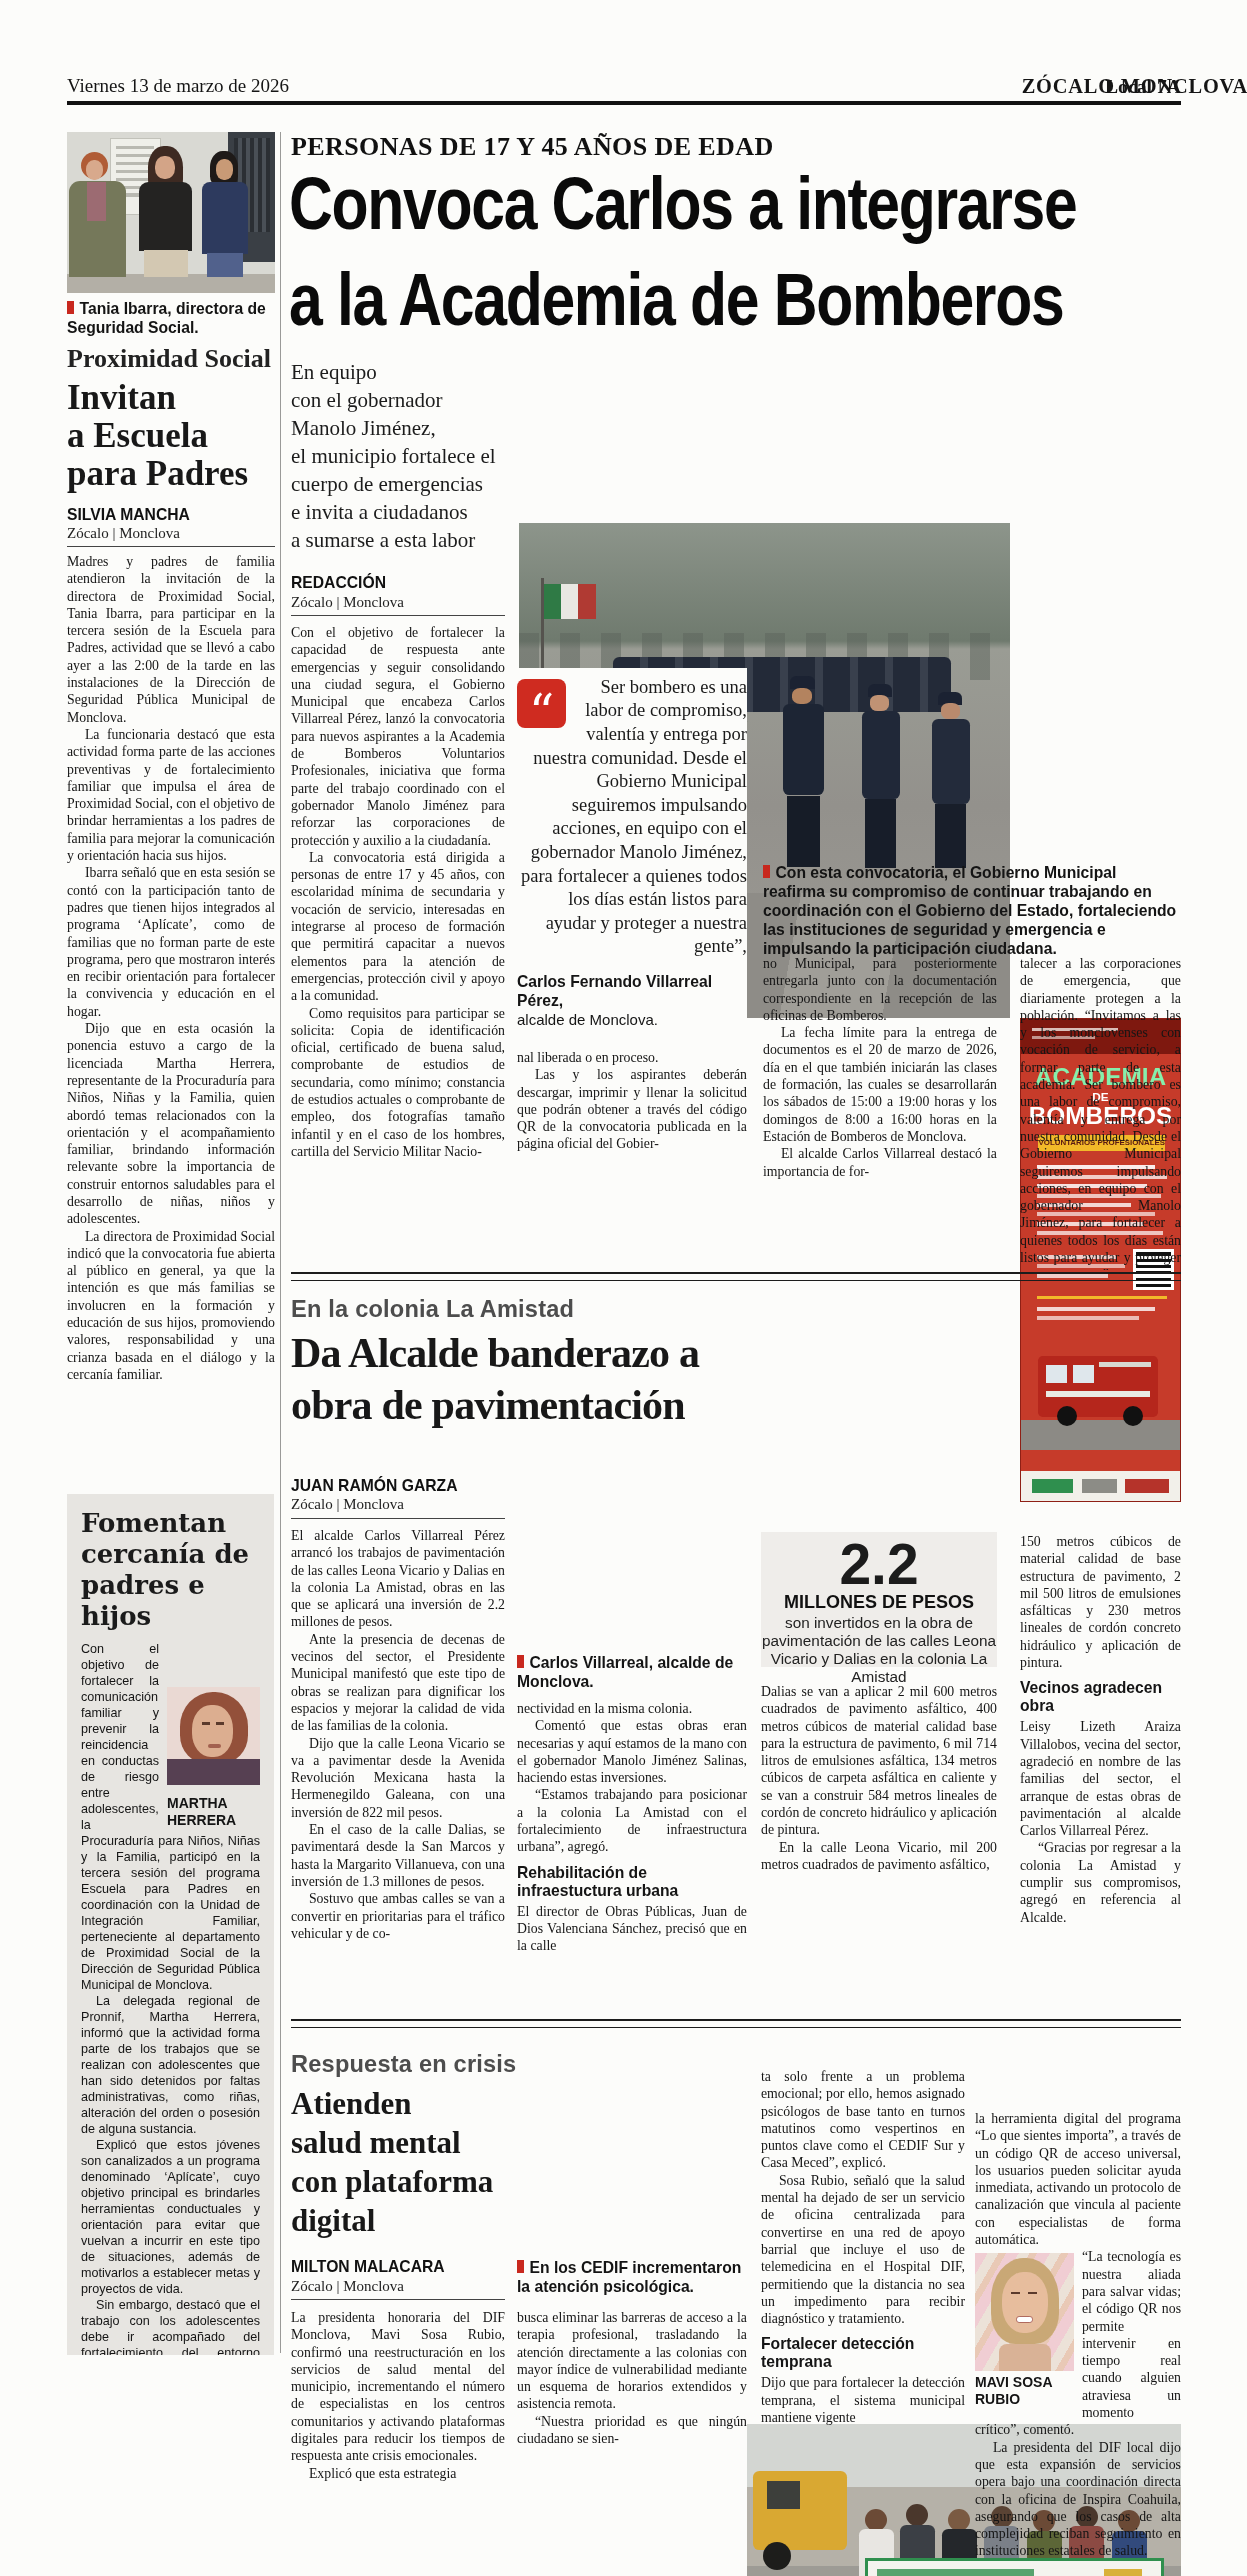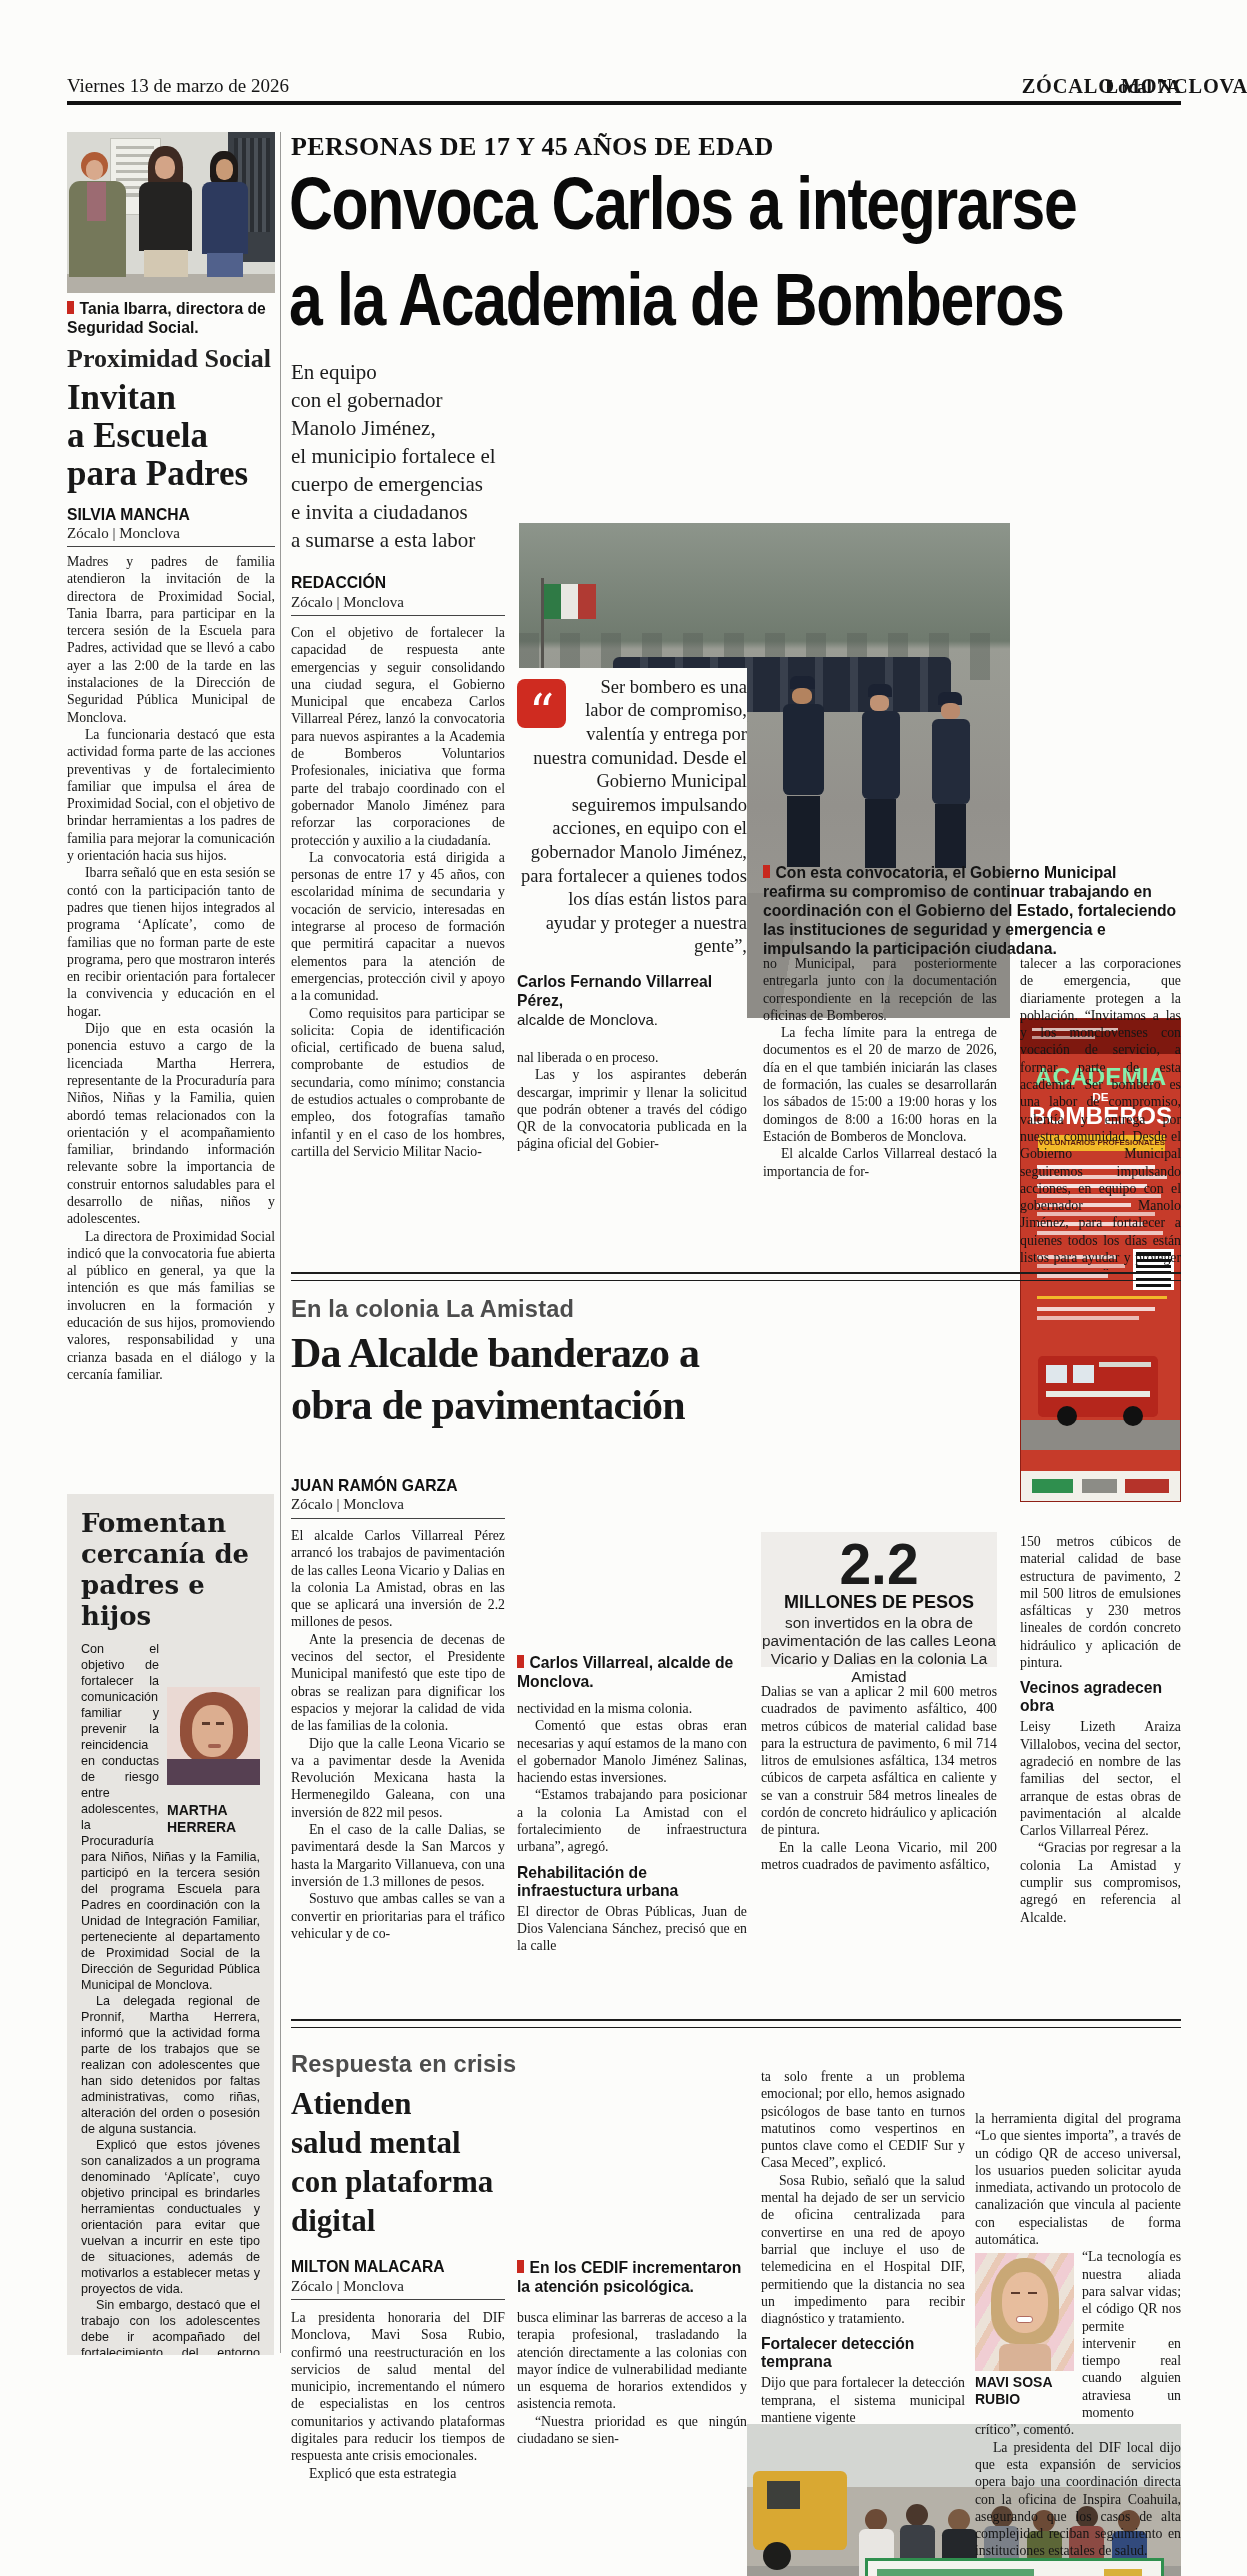--- a/index.html
+++ b/index.html
@@ -108,21 +108,21 @@
   <div class="boxbody">
     <div style="float:right;width:93px;margin:46px 0 4.7px 7.9px;">
       <div class="photo" style="width:93px;height:98px;background:#ead9d3;">
         <div class="ph-el" style="left:12.6px;top:4.7px;width:68px;height:72px;border-radius:48% 48% 40% 40%;background:#93503a;"></div>
         <div class="ph-el" style="left:25px;top:17.3px;width:41px;height:52px;border-radius:46%;background:#dcae90;"></div>
         <div class="ph-el" style="left:35px;top:35px;width:7.9px;height:2.4px;background:#5b3a2c;"></div>
         <div class="ph-el" style="left:49px;top:35px;width:7.9px;height:2.4px;background:#5b3a2c;"></div>
         <div class="ph-el" style="left:41px;top:57px;width:12.6px;height:3.9px;border-radius:2.4px;background:#a2604f;"></div>
         <div class="ph-el" style="left:0;top:72px;width:93px;height:26px;background:#564052;"></div>
       </div>
-      <div class="caption" style="font-size:14px;line-height:16.5px;margin-top:17px;">MARTHA HERRERA</div>
+      <div class="caption" style="font-size:14px;line-height:16.5px;margin-top:10px;">MARTHA HERRERA</div>
     </div>
     <p>Con el objetivo de fortalecer la comunicación familiar y prevenir la reincidencia en conductas de riesgo entre adolescentes, la Procuraduría para Niños, Niñas y la Familia, participó en la tercera sesión del programa Escuela para Padres en coordinación con la Unidad de Integración Familiar, perteneciente al departamento de Proximidad Social de la Dirección de Seguridad Pública Municipal de Monclova.</p>
     <p>La delegada regional de Pronnif, Martha Herrera, informó que la actividad forma parte de los trabajos que se realizan con adolescentes que han sido detenidos por faltas administrativas, como riñas, alteración del orden o posesión de alguna sustancia.</p>
     <p>Explicó que estos jóvenes son canalizados a un programa denominado ‘Aplícate’, cuyo objetivo principal es brindarles herramientas conductuales y orientación para evitar que vuelvan a incurrir en este tipo de situaciones, además de motivarlos a establecer metas y proyectos de vida.</p>
     <p>Sin embargo, destacó que el trabajo con los adolescentes debe ir acompañado del fortalecimiento del entorno familiar, por lo que dentro de este programa también se desarrolla el programa de Escuela para Padres, enfocado en mejorar la cercanía, la comunicación y el acompañamiento de los padres hacia sus hijos.</p>
   </div>
 
 </div>
 
 <div class="abs kicker-serif" style="left:291px;top:132px;">PERSONAS DE 17 Y 45 AÑOS DE EDAD</div>

